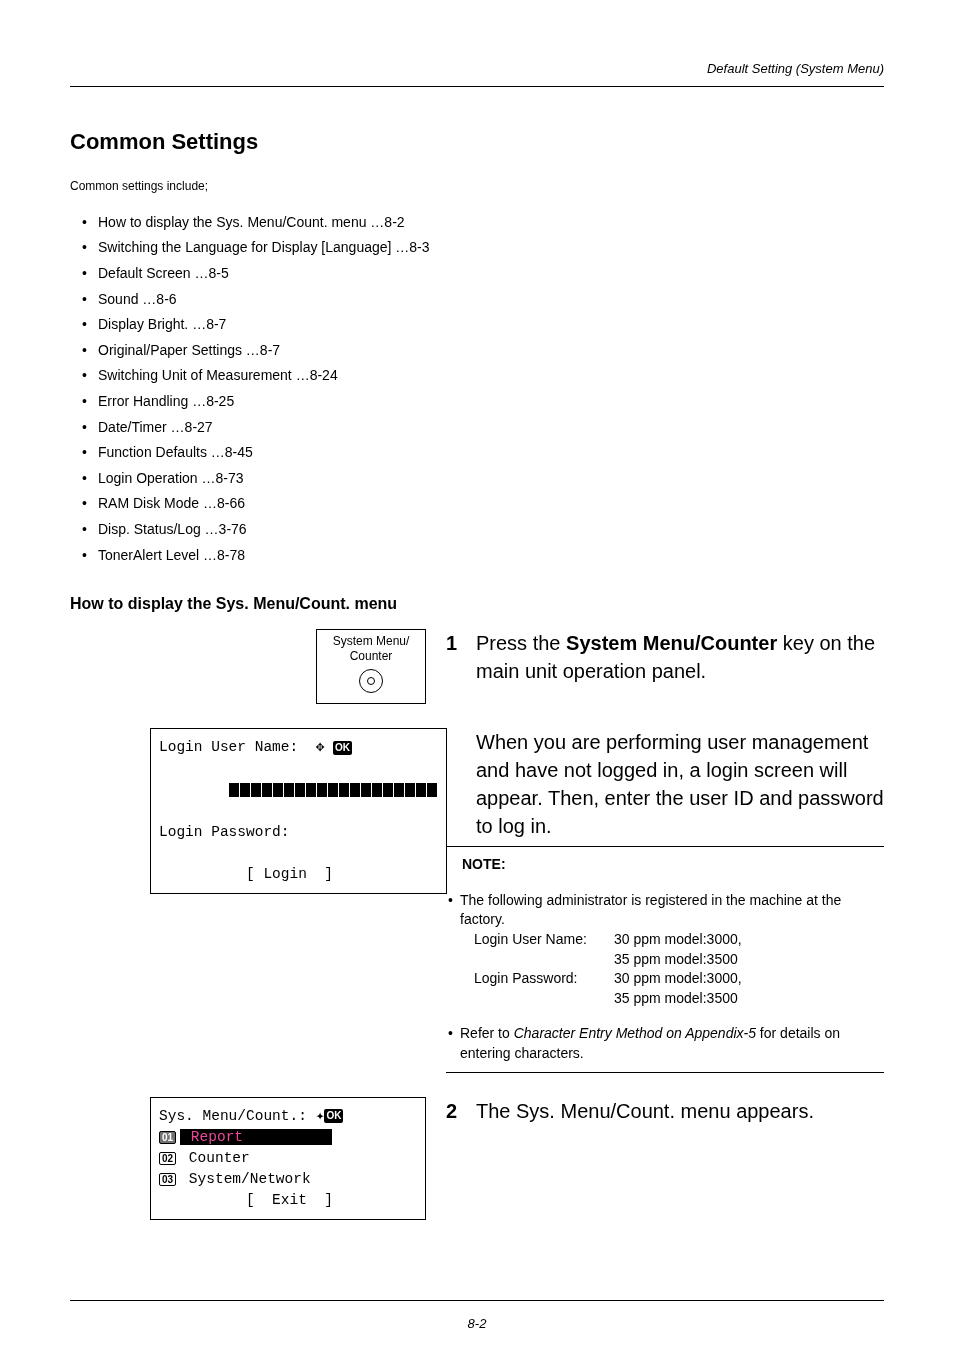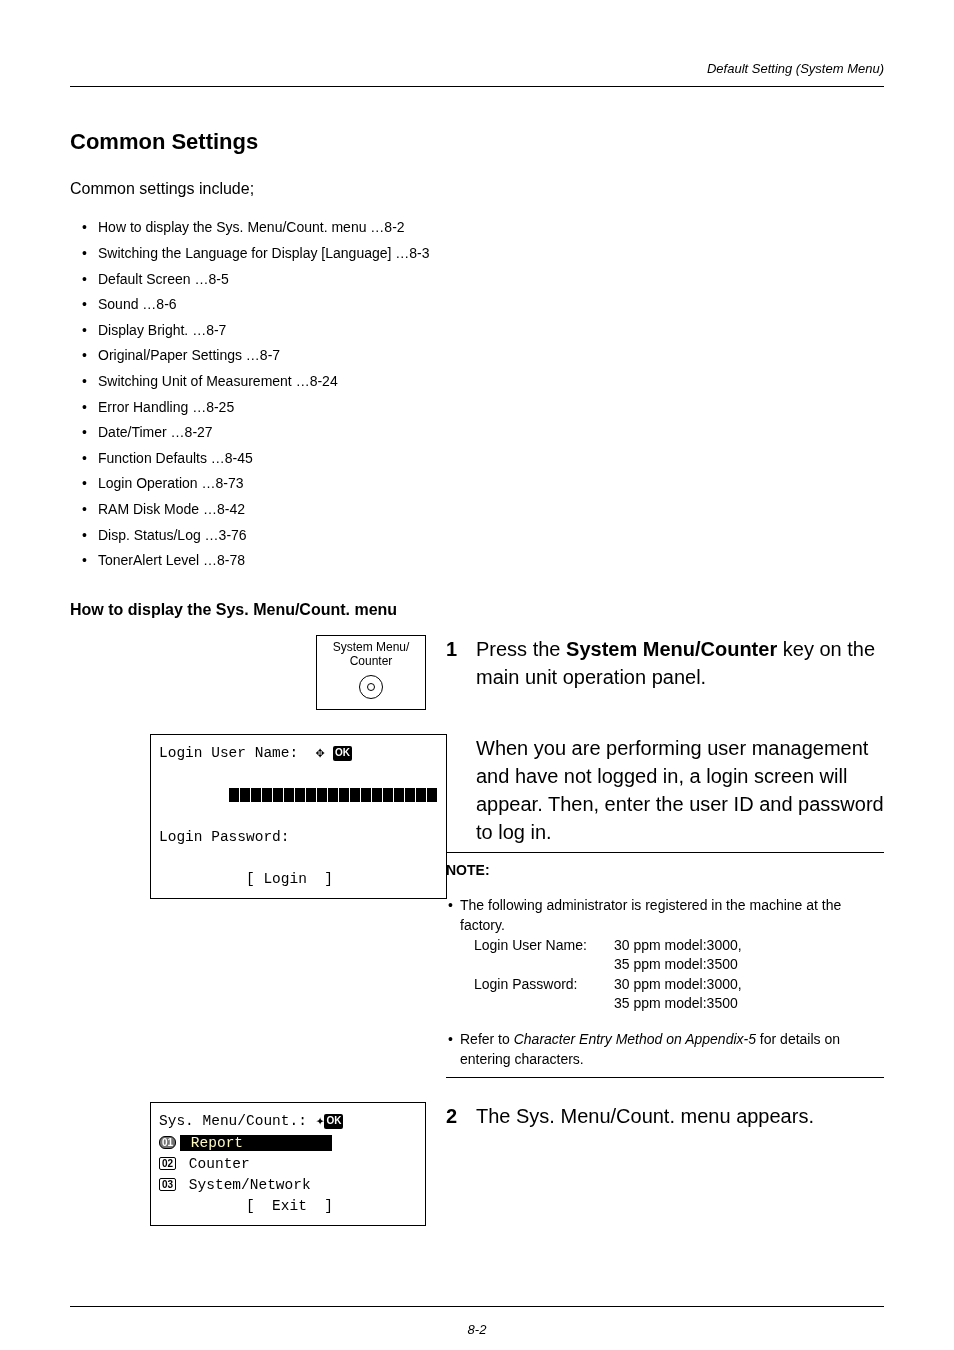--- a/index.html
+++ b/index.html
@@ -1,46 +1,46 @@
 <!DOCTYPE html>
 <html><head>
 <meta charset="utf-8">
 <style>
   * { margin:0; padding:0; box-sizing:border-box; }
   body { background:#fff; font-family:Arial,Helvetica,sans-serif; font-size:14px; color:#000; width:954px; margin:0 auto; padding:60px 70px 40px 70px; line-height:1.4; }
   .header-area { text-align:right; font-style:italic; font-size:13px; margin-bottom:8px; }
   .top-rule { border-top:1px solid #000; margin-bottom:40px; }
   h1 { font-size:22px; font-weight:bold; margin-bottom:20px; }
-  .intro { font-size:16px; margin-bottom:18px; }
+  .intro { font-size:12px; margin-bottom:18px; }
   ul.toc { list-style:none; margin-left:8px; margin-bottom:28px; }
   ul.toc li { font-size:14px; margin-bottom:6px; position:relative; padding-left:20px; }
   ul.toc li::before { content:"•"; position:absolute; left:4px; top:0; }
   h2.sub { font-size:16px; font-weight:bold; margin-bottom:14px;margin-top:20px; }
   .row { display:flex; align-items:flex-start; margin-bottom:10px; gap:20px; }
   .left-col { width:356px; flex-shrink:0; display:flex; justify-content:flex-end; }
   .right-col { flex:1; }
   .step-block { display:flex; gap:14px; align-items:flex-start; }
   .step-num { font-size:20px; font-weight:bold; min-width:16px; }
   .step-txt { font-size:20px; }
   
   .btn-box { border:1px solid #000; width:110px; padding:4px 6px 10px 6px; text-align:center; }
   .btn-label { font-family:Arial,Helvetica,sans-serif; font-size:12px; line-height:1.2; }
   .btn-circle { width:24px; height:24px; border:1px solid #000; border-radius:50%; margin:6px auto 0 auto; display:flex; align-items:center; justify-content:center; }
   .btn-inner { width:8px; height:8px; border:1px solid #000; border-radius:50%; }
   
   .lcd { border:1.5px solid #000; width:304px; padding:8px 8px; font-family:"Courier New",monospace; font-size:14.5px; line-height:1.45; }
   .lcd .line { white-space:pre; }
   .cursor-cells { display:inline-block; }
   .cell { display:inline-block; width:10px; height:14px; background:#000; margin-right:1px; vertical-align:middle; }
-  .hl { background:#000; color:#fef9c3; padding:0 2px; }
+  .hl { background:#000; color:#ec4899; padding:0 2px; }
   .num-badge { display:inline-block; border:1.5px solid #000; border-radius:2px; font-size:10px; font-weight:bold; padding:0 2px; margin-right:4px; line-height:1.1; vertical-align:middle; font-family:Arial,sans-serif; }
-  .num-badge.inv { background:#737373; color:#fff;border-radius:6px; }
+  .num-badge.inv { background:#737373; color:#fff; }
   
   .note-rule { border-top:1px solid #000; margin-top:6px; }
-  .note-title { font-weight:bold; font-size:14px; margin:8px 0 2px 0; }
+  .note-title { font-weight:bold; font-size:14px; margin:8px 0 2px 16px; }
   ul.note { list-style:none; margin-left:0; }
   ul.note > li { font-size:14px; margin-bottom:8px; padding-left:14px; position:relative;margin-top:16px; }
   ul.note > li::before { content:"•"; position:absolute; left:2px; top:0; }
   .note-table { margin-left:14px; font-size:14px; }
   .note-table .r { display:flex; }
   .note-table .lbl { width:140px; flex-shrink:0; }
   .bottom-rule { border-top:1px solid #000; margin-top:80px; }
   .pagenum { text-align:center; font-style:italic; font-size:13px; margin-top:14px; }
   .icon-ok { display:inline-block; background:#000; color:#fff; font-size:10px; font-weight:bold; padding:0 2px; border-radius:2px; vertical-align:middle; font-family:Arial,sans-serif; }
   .icon-nav { display:inline-block; font-weight:bold; vertical-align:middle; }
@@ -60,21 +60,21 @@
   <li>Switching the Language for Display [Language] …8-3</li>
   <li>Default Screen …8-5</li>
   <li>Sound …8-6</li>
   <li>Display Bright. …8-7</li>
   <li>Original/Paper Settings …8-7</li>
   <li>Switching Unit of Measurement …8-24</li>
   <li>Error Handling …8-25</li>
   <li>Date/Timer …8-27</li>
   <li>Function Defaults …8-45</li>
   <li>Login Operation …8-73</li>
-  <li>RAM Disk Mode …8-42</li>
+  <li>RAM Disk Mode …8-66</li>
   <li>Disp. Status/Log …3-76</li>
   <li>TonerAlert Level …8-78</li>
 </ul>
 
 <h2 class="sub">How to display the Sys. Menu/Count. menu</h2>
 
 <div class="row">
   <div class="left-col">
     <div class="btn-box">
       <div class="btn-label">System Menu/</div>

